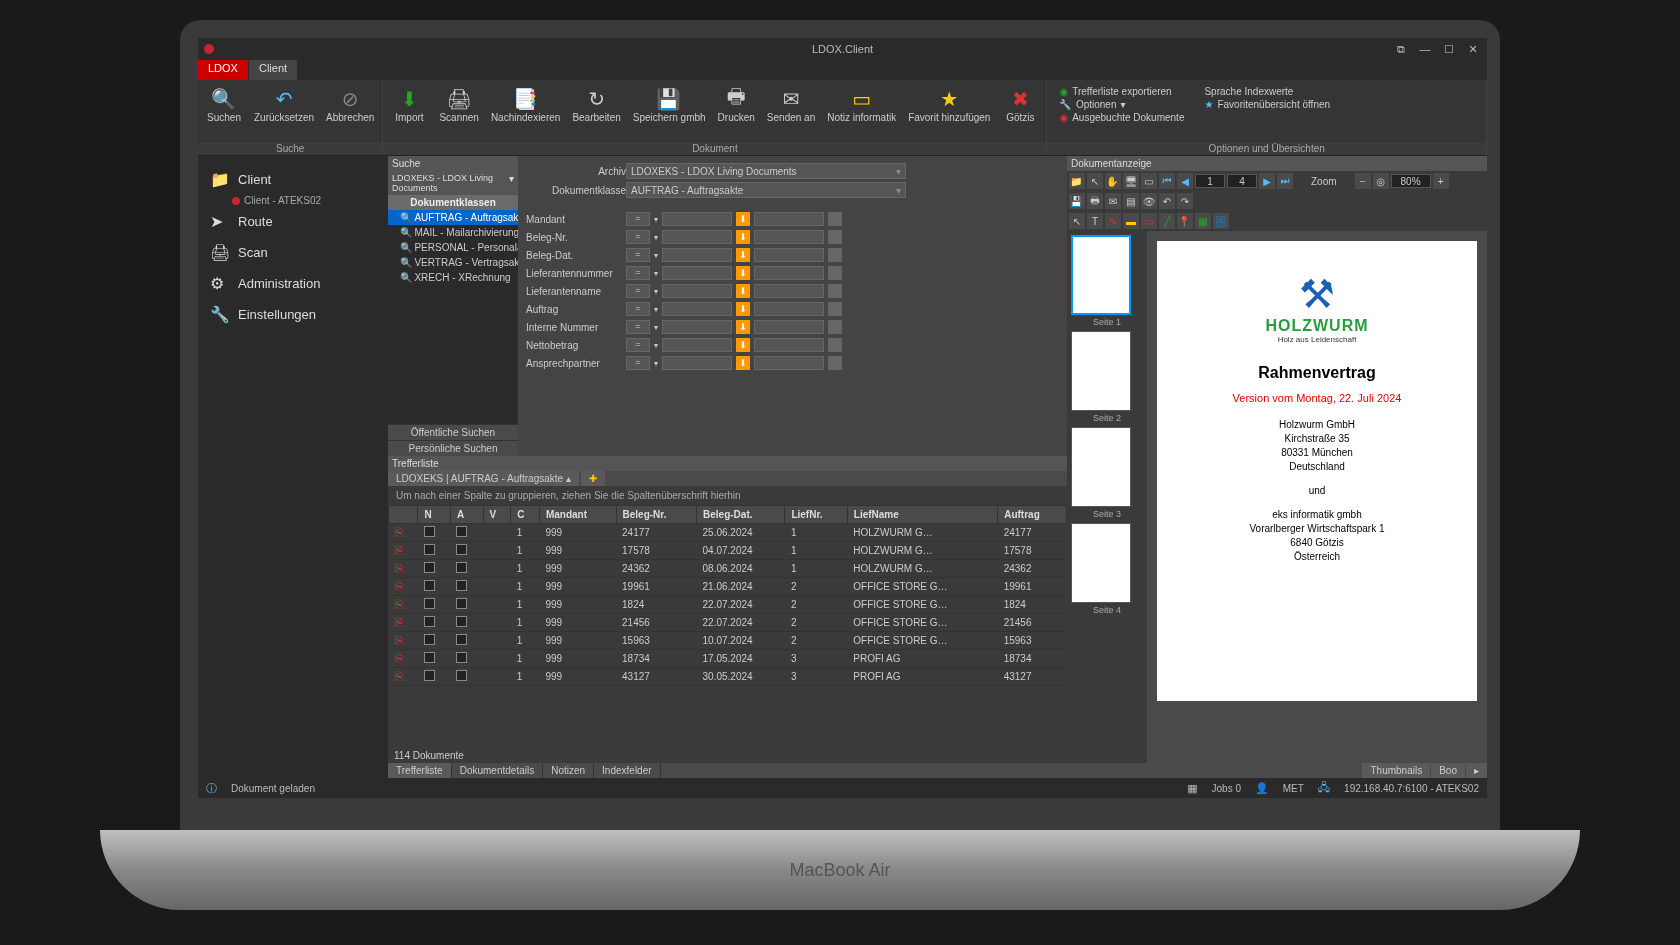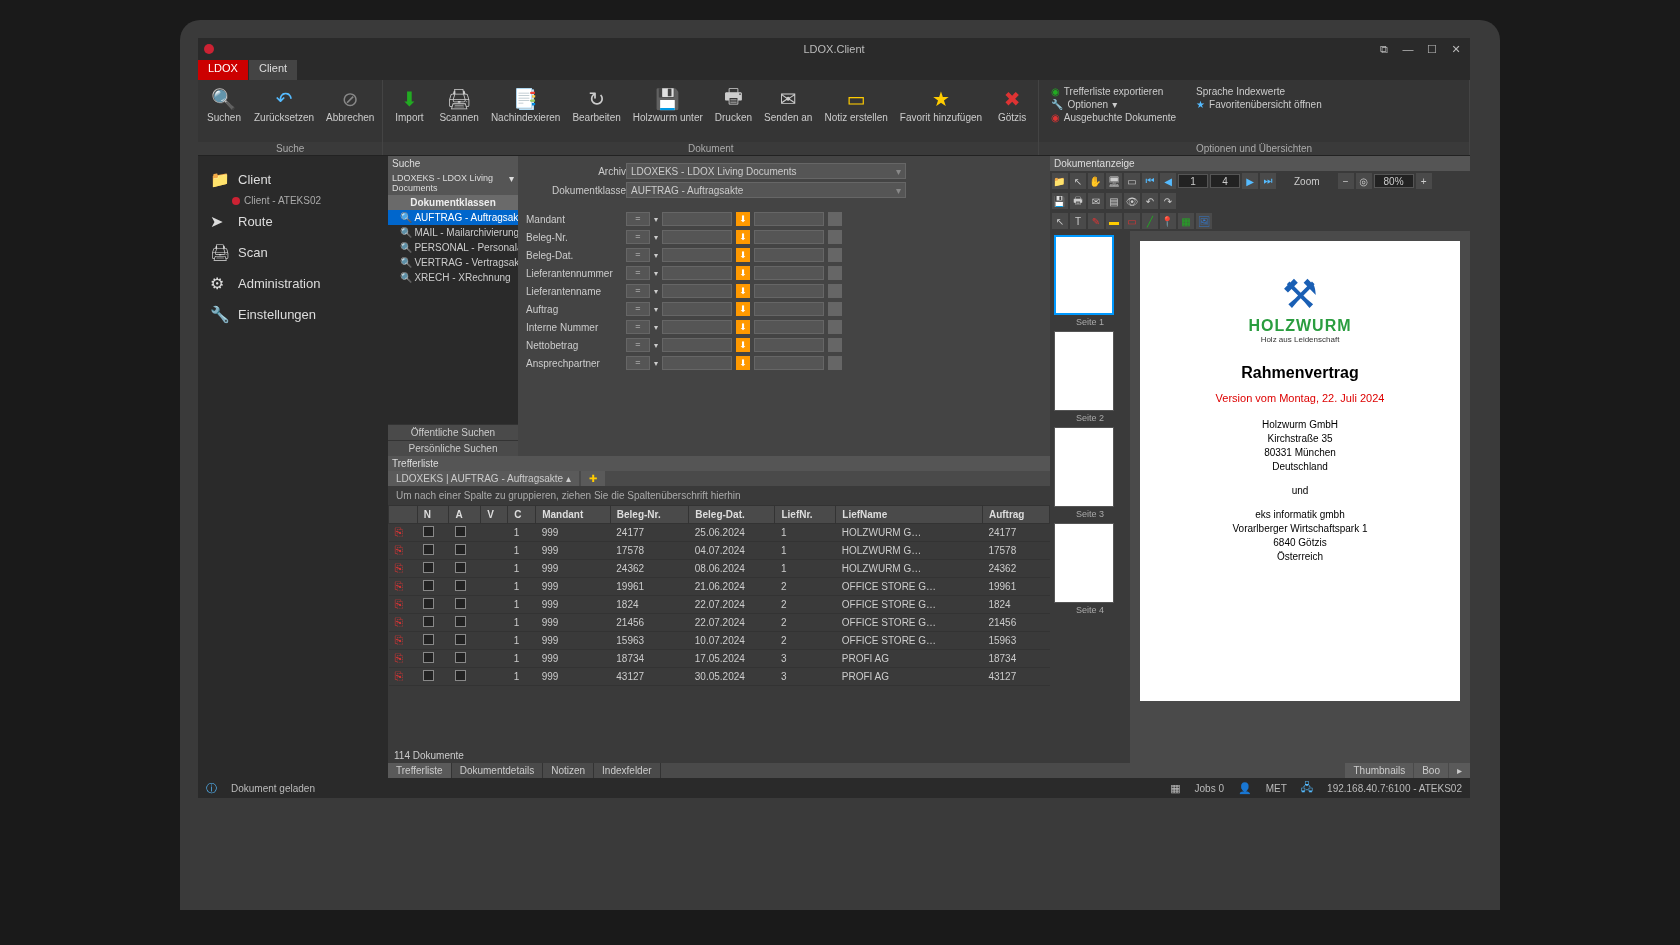--- a/index.html
+++ b/index.html
@@ -1,17 +1,17 @@
 <!DOCTYPE html>
 <html><head>
 <meta charset="utf-8">
 <style>
 * { margin: 0; padding: 0; box-sizing: border-box; font-family: "Segoe UI", Tahoma, sans-serif; }
 body { background: #1a1a1a; color: #ccc; font-size: 11px; width: 1680px; height: 945px; position: relative; overflow: hidden; }
-.laptop-frame { position: absolute; top: 20px; left: 180px; width: 1320px; height: 890px; background: #3a3a3a; border-radius: 20px 20px 0 0; padding: 18px 30px 0 18px; }
+.laptop-frame { position: absolute; top: 20px; left: 180px; width: 1320px; height: 890px; background: #3a3a3a; border-radius: 20px 20px 0 0; padding: 18px 13px 0 18px; }
 .screen { width: 100%; height: 760px; background: #2a2a2a; position: relative; overflow: hidden; }
 .laptop-base { position: absolute; bottom: 0; left: -80px; width: 1480px; height: 80px; background: linear-gradient(#c0c0c0,#888,#666); border-radius: 0 0 100px 100px; display: flex; align-items: center; justify-content: center; color: #555; font-size: 18px; }
 .titlebar { height: 22px; background: #2a2a2a; display: flex; align-items: center; justify-content: center; color: #bbb; font-size: 11px; position: relative; }
 .titlebar .dot { position: absolute; left: 6px; width: 10px; height: 10px; background: #c23; border-radius: 50%; }
 .titlebar .winbtns { position: absolute; right: 6px; display: flex; gap: 8px; }
 .winbtns span { width: 16px; height: 14px; display: flex; align-items: center; justify-content: center; cursor: pointer; }
 .tabbar { height: 20px; background: #2a2a2a; display: flex; }
 .tabbar .tab { padding: 2px 10px; background: #444; color: #ddd; font-size: 11px; margin-right: 1px; cursor: pointer; }
 .tabbar .tab.active { background: #c00; color: #fff; }
 .ribbon { height: 76px; background: #353535; display: flex; border-bottom: 1px solid #222; }
@@ -144,33 +144,33 @@
       <div class="ribbon-btn">
               <span class="ico" style="color:#2a2">📑</span>
               <span class="lbl">Nachindexieren</span>
             </div>
       <div class="ribbon-btn">
               <span class="ico">↻</span>
               <span class="lbl">Bearbeiten</span>
             </div>
       <div class="ribbon-btn">
               <span class="ico" style="color:#37c">💾</span>
-              <span class="lbl">Holzwurm unter</span>
+              <span class="lbl">Speichern gmbh</span>
             </div>
       <div class="ribbon-btn">
               <span class="ico">🖶</span>
               <span class="lbl">Drucken</span>
             </div>
       <div class="ribbon-btn">
               <span class="ico">✉</span>
               <span class="lbl">Senden an</span>
             </div>
       <div class="ribbon-btn">
               <span class="ico" style="color:#fc0">▭</span>
-              <span class="lbl">Notiz erstellen</span>
+              <span class="lbl">Notiz informatik</span>
             </div>
       <div class="ribbon-btn">
               <span class="ico" style="color:#fc0">★</span>
               <span class="lbl">Favorit hinzufügen</span>
             </div>
       <div class="ribbon-btn">
               <span class="ico" style="color:#d33">✖</span>
               <span class="lbl">Götzis</span>
             </div>
     </div>
@@ -610,13 +610,16 @@
   <span class="spacer"></span>
   <span class="ico">▦</span>
   <span>Jobs 0</span>
   <span class="ico" style="color:#5bf">👤</span>
   <span>MET</span>
   <span class="ico" style="color:#5bf">🖧</span>
   <span>192.168.40.7:6100 - ATEKS02</span>
 </div>
 
 </div>
+<div class="laptop-base">
+      <span>MacBook Air</span>
+    </div>
 </div>
 
 </body></html>

